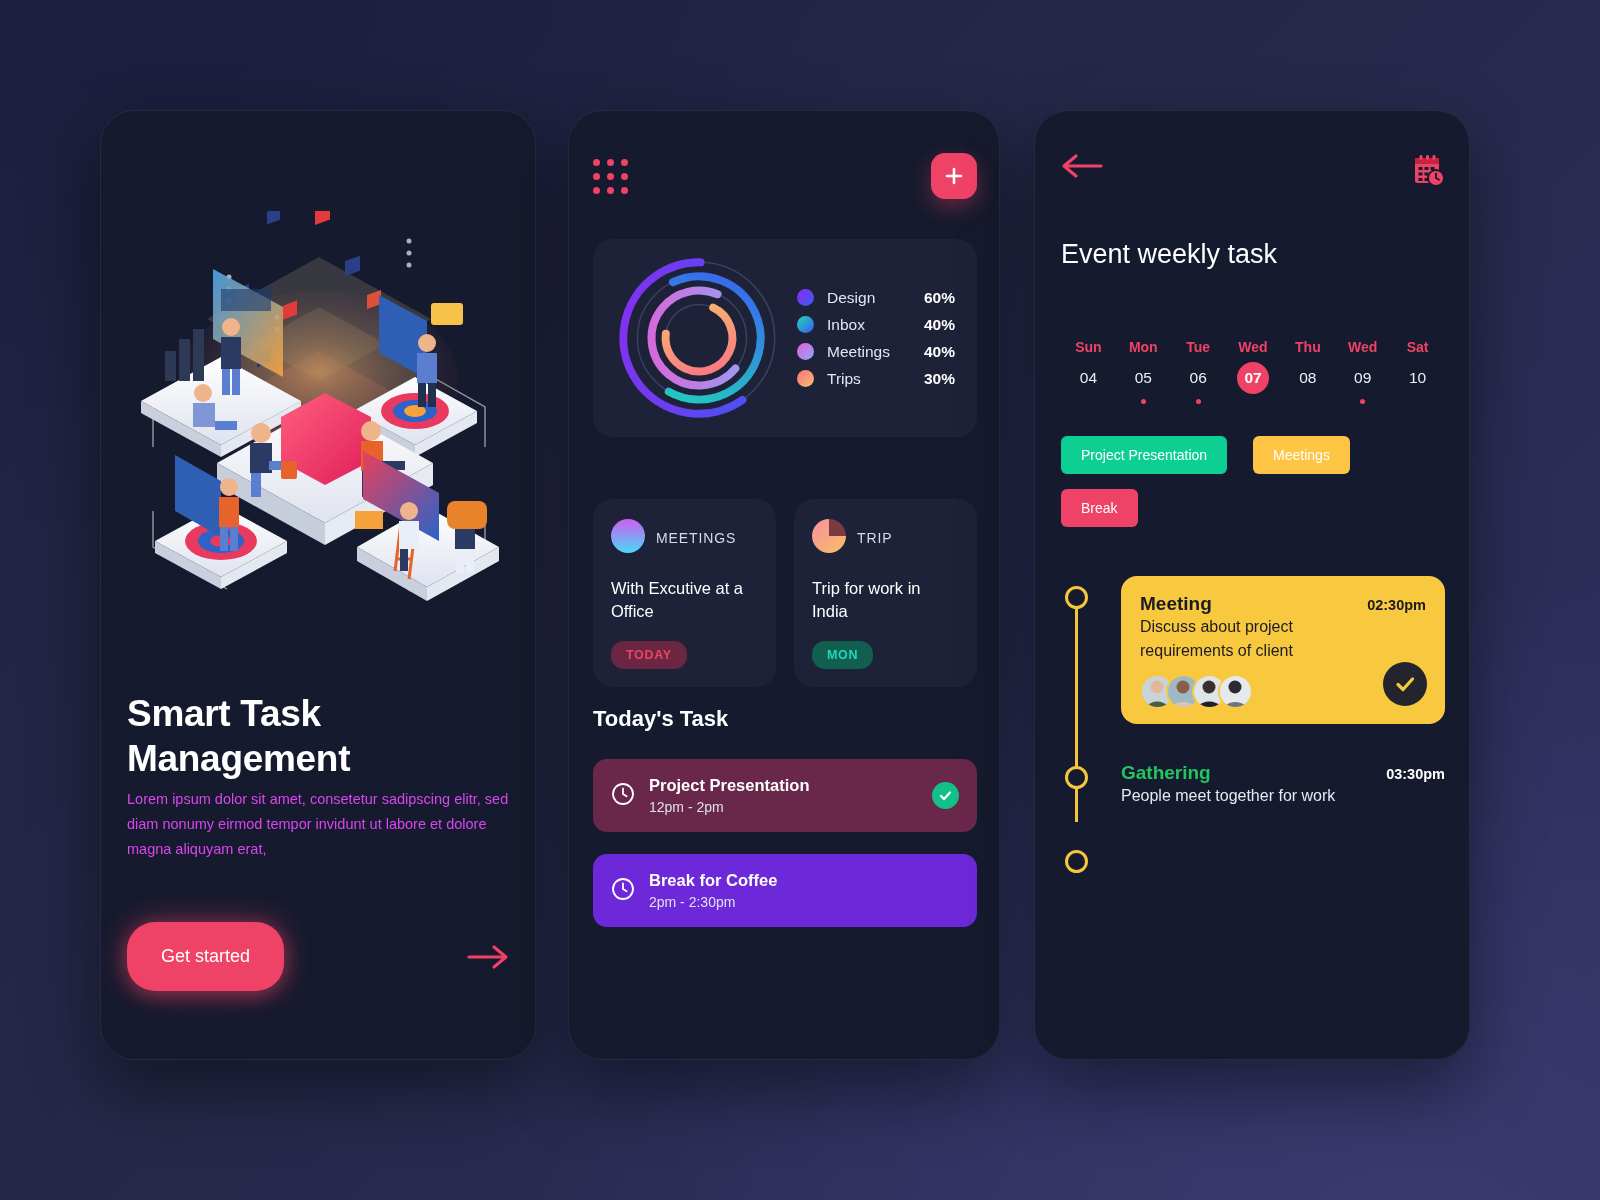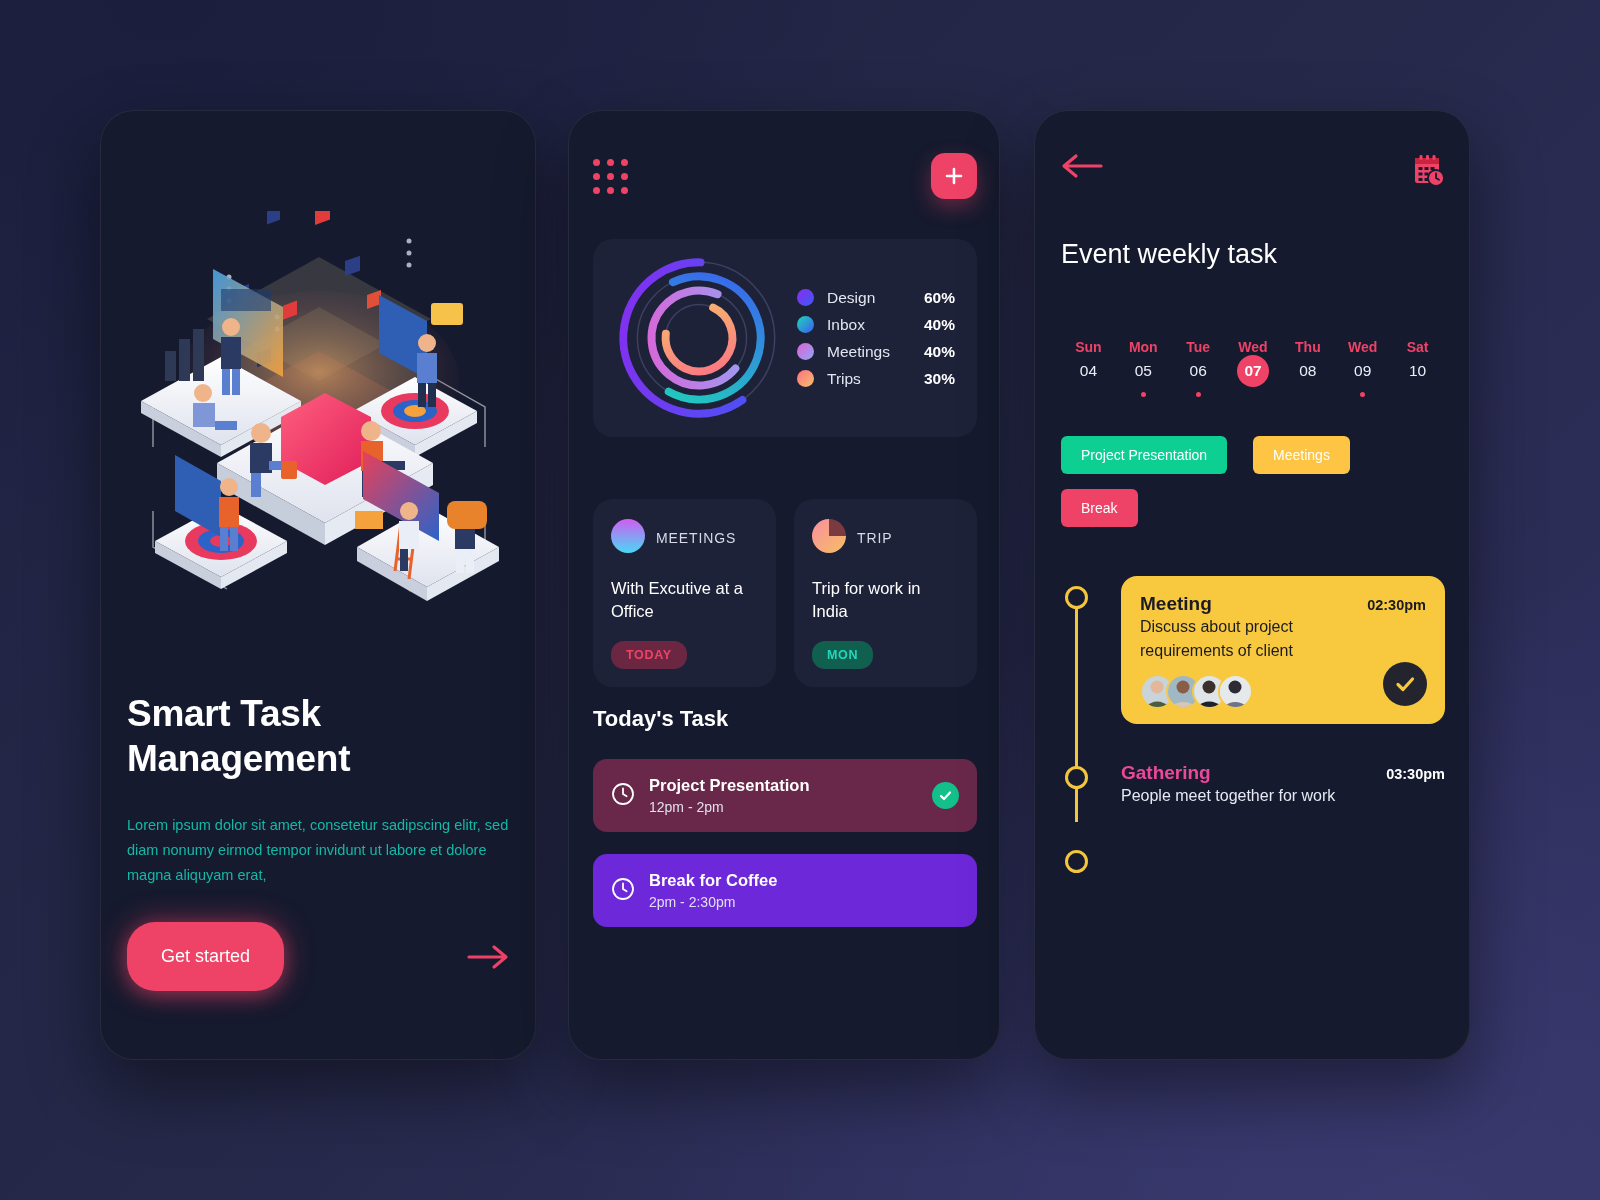--- a/index.html
+++ b/index.html
@@ -24,21 +24,21 @@
   }
   #p1 { left:100px;  width:436px; }
   #p2 { left:568px;  width:432px; }
   #p3 { left:1034px; width:436px; }
 
   
   .illus-wrap { position:absolute; left:0; top:50px; width:436px; height:500px; }
   .illus { position:absolute; left:50%; top:50%; transform:translate(-50%,-50%); }
   .hero-txt { position:absolute; left:26px; top:580px; width:384px; }
   .hero-title { font-size:37px; font-weight:bold; line-height:1.22; letter-spacing:-.3px; color:#fff; }
-  .hero-sub { margin-top:32px; font-size:14.5px; line-height:1.72; color:#14b8a6; }
+  .hero-sub { margin-top:6px; font-size:14.5px; line-height:1.72; color:#d946ef; }
   .cta-row { position:absolute; left:26px; bottom:68px; width:384px; display:flex; align-items:center; justify-content:space-between; }
   .cta-btn {
     background:#ef4267; color:#fff; border:none; font-family:inherit;
     font-size:18px; padding:24px 34px; border-radius:28px; cursor:pointer;
     box-shadow:0 0 28px rgba(239,66,103,.5), 0 6px 18px rgba(239,66,103,.3);
   }
   .arrow-next { cursor:pointer; display:flex; }
 
   
   .p2-head { position:absolute; left:24px; top:42px; width:384px; display:flex; align-items:center; justify-content:space-between; }
@@ -88,21 +88,21 @@
   .p3-head { position:absolute; left:26px; top:42px; width:384px; display:flex; align-items:flex-start; justify-content:space-between; }
   .back-arrow { cursor:pointer; display:flex; }
   .p3-title { position:absolute; left:26px; top:128px; font-size:27px; font-weight:normal; }
   .month-row { position:absolute; left:26px; top:180px; width:384px; display:flex; align-items:center; justify-content:space-between; }
   .month-label { font-size:17px; font-weight:bold; }
   .month-navs { display:flex; gap:12px; }
   .nav-circ { width:26px; height:26px; border-radius:50%; background:#fff; display:flex; align-items:center; justify-content:center; cursor:pointer; }
   .week { position:absolute; left:26px; top:228px; width:384px; display:flex; }
   .day-col { flex:1; text-align:center; cursor:pointer; }
   .day-name { font-size:14px; font-weight:bold; color:#ef4267; }
-  .day-num-wrap { margin-top:0; height:32px; display:flex; justify-content:center; }
+  .day-num-wrap { margin-top:7px; height:32px; display:flex; justify-content:center; }
   .day-num { font-size:15.5px; color:#eceef7; width:32px; height:32px; line-height:32px; border-radius:50%; }
   .day-col.active .day-num { background:#ef4267; color:#fff; font-weight:bold; }
   .day-dot { width:5px; height:5px; border-radius:50%; background:#ef4267; margin:5px auto 0; }
   .day-dot.hide { visibility:hidden; }
 
   .tags { position:absolute; left:26px; top:325px; width:384px; display:flex; flex-wrap:wrap; gap:15px 26px; }
   .tag { border-radius:6px; padding:11px 20px; font-size:14px; cursor:pointer; }
   .tag-green  { background:#0ecf92; color:#fff; }
   .tag-yellow { background:#fdc543; color:#fff; }
   .tag-pink   { background:#ef4267; color:#fff; }
@@ -114,21 +114,21 @@
   .tl-card { background:#f8c93f; border-radius:16px; padding:17px 19px 15px; position:relative; color:#1b1b24; }
   .tl-row { display:flex; align-items:baseline; justify-content:space-between; }
   .tl-name { font-size:19px; font-weight:bold; }
   .tl-time { font-size:14.5px; font-weight:bold; }
   .tl-desc { margin-top:0; font-size:16px; line-height:1.5; max-width:235px; }
   .avatars { display:flex; margin-top:11px; }
   .av { width:35px; height:35px; border-radius:50%; border:2px solid #f8c93f; margin-left:-9px; overflow:hidden; }
   .av:first-child { margin-left:0; }
   .tl-done { position:absolute; right:18px; bottom:18px; width:44px; height:44px; border-radius:50%; background:#23242e; display:flex; align-items:center; justify-content:center; }
   .tl-plain { padding-top:6px; }
-  .tl-plain .tl-name { color:#ec4899; font-size:19px; }
+  .tl-plain .tl-name { color:#22c55e; font-size:19px; }
   .tl-plain .tl-time { color:#fff; font-size:14.5px; }
   .tl-plain .tl-desc { color:#e6e8f3; }
 </style>
 </head>
 <body>
 
 <div class="stage">
 
   <div class="panel" id="p1">
 

